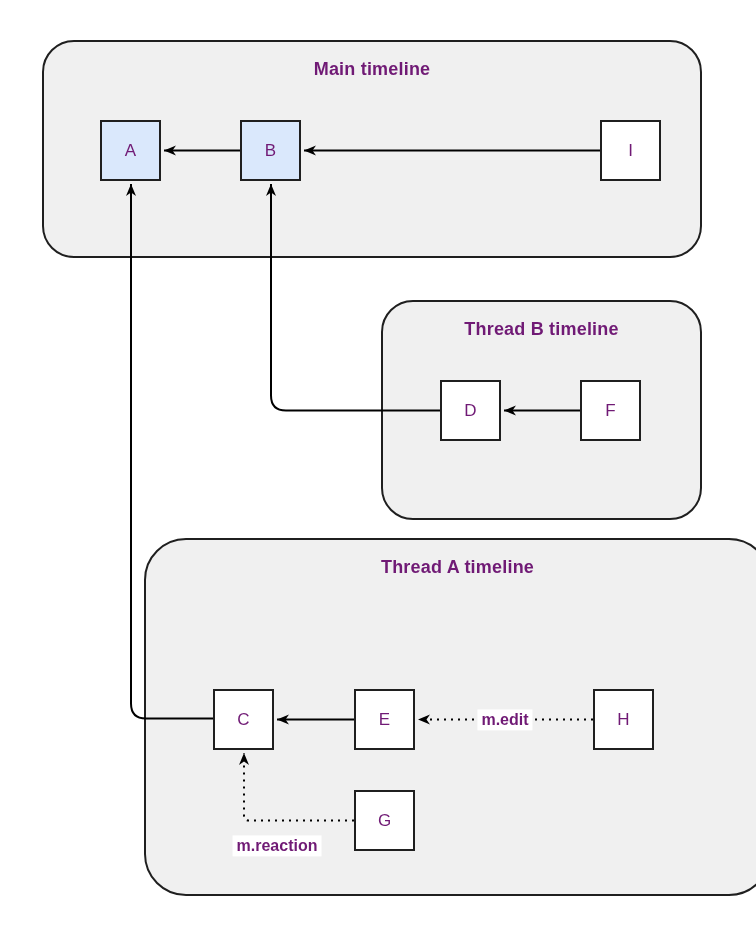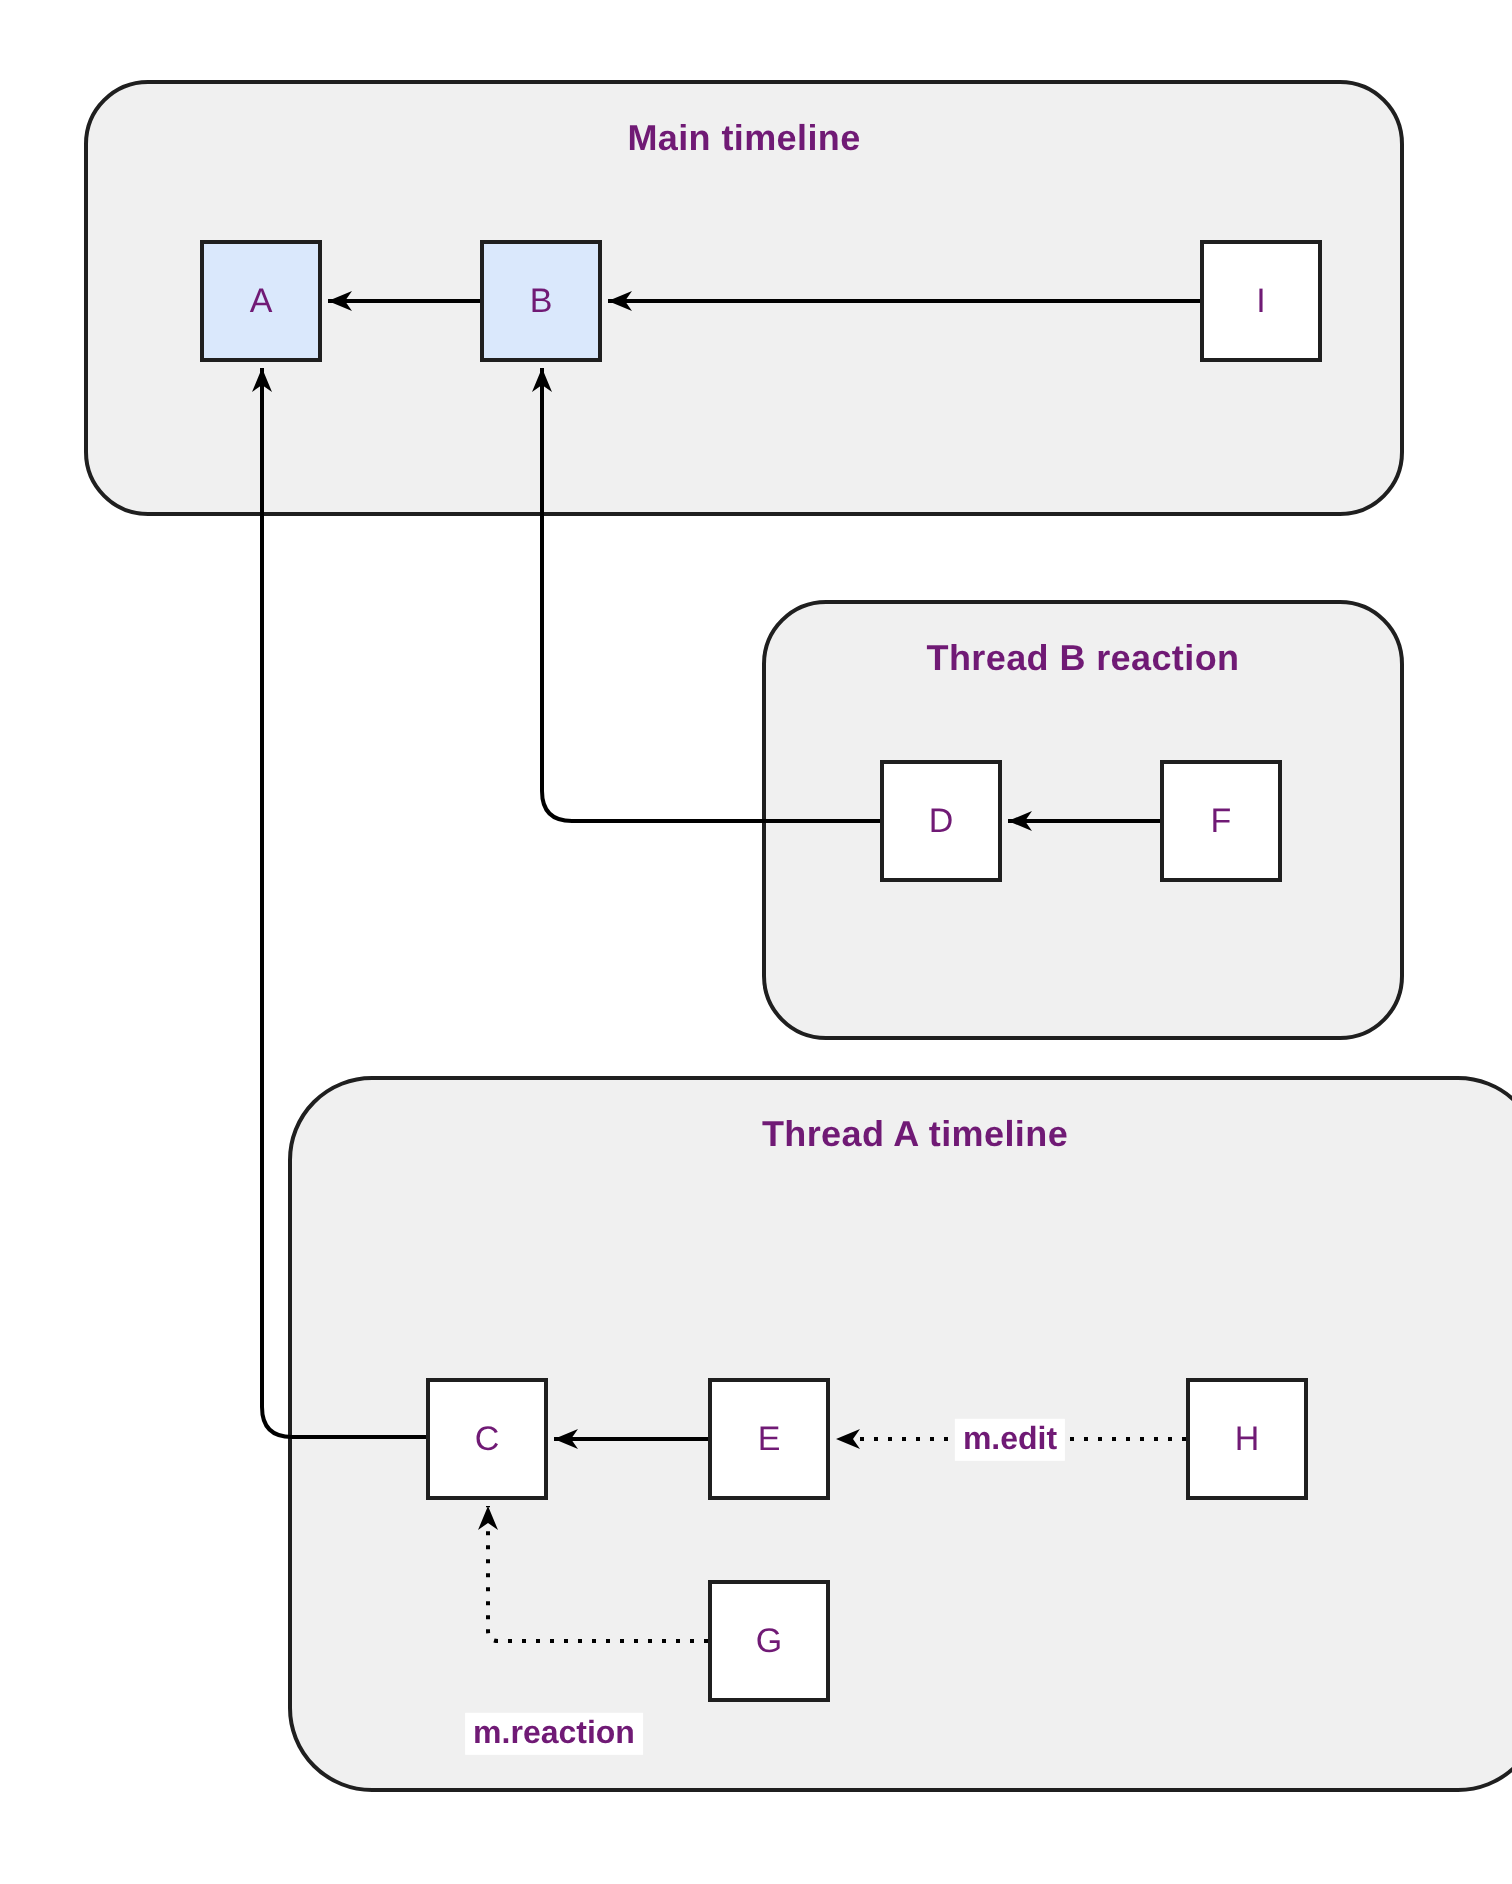--- a/index.html
+++ b/index.html
@@ -60,33 +60,33 @@
     position: absolute;
     transform: translate(-50%, -50%);
     background: #ffffff;
     padding: 1px 4px;
     font-size: 16px;
     white-space: nowrap;
     line-height: 1.2;
     font-weight: bold;
   }
   .lbl-edit     { left: 505px; top: 720px; }
-  .lbl-reaction { left: 277px; top: 867px; }
+  .lbl-reaction { left: 277px; top: 846px; }
 </style>
 </head>
 <body>
 
 <div id="canvas">
 
   <div class="group g-main">
     <div class="group-title">Main timeline</div>
   </div>
 
   <div class="group g-tb">
-    <div class="group-title">Thread B reaction</div>
+    <div class="group-title">Thread B timeline</div>
   </div>
 
   <div class="group g-ta">
     <div class="group-title">Thread A timeline</div>
   </div>
 
   <svg class="edges" width="756" height="942" viewBox="0 0 756 942">
     <defs>
       <marker id="arrow" markerUnits="userSpaceOnUse" markerWidth="14" markerHeight="12" refX="13" refY="6" orient="auto">
         <path d="M 1 1 L 13 6 L 1 11 L 4.5 6 Z" fill="#000000"></path>

